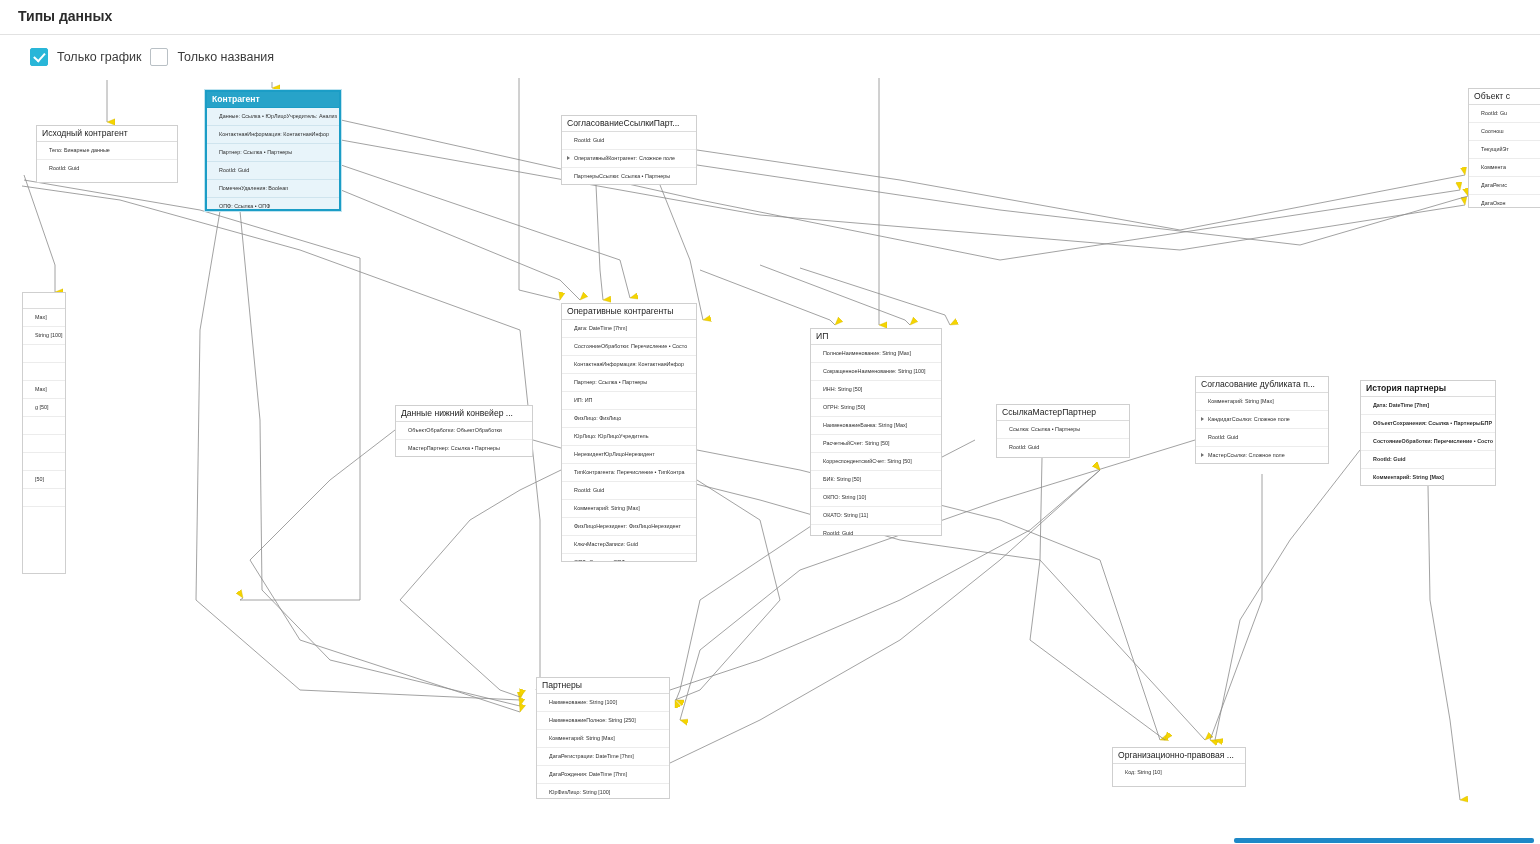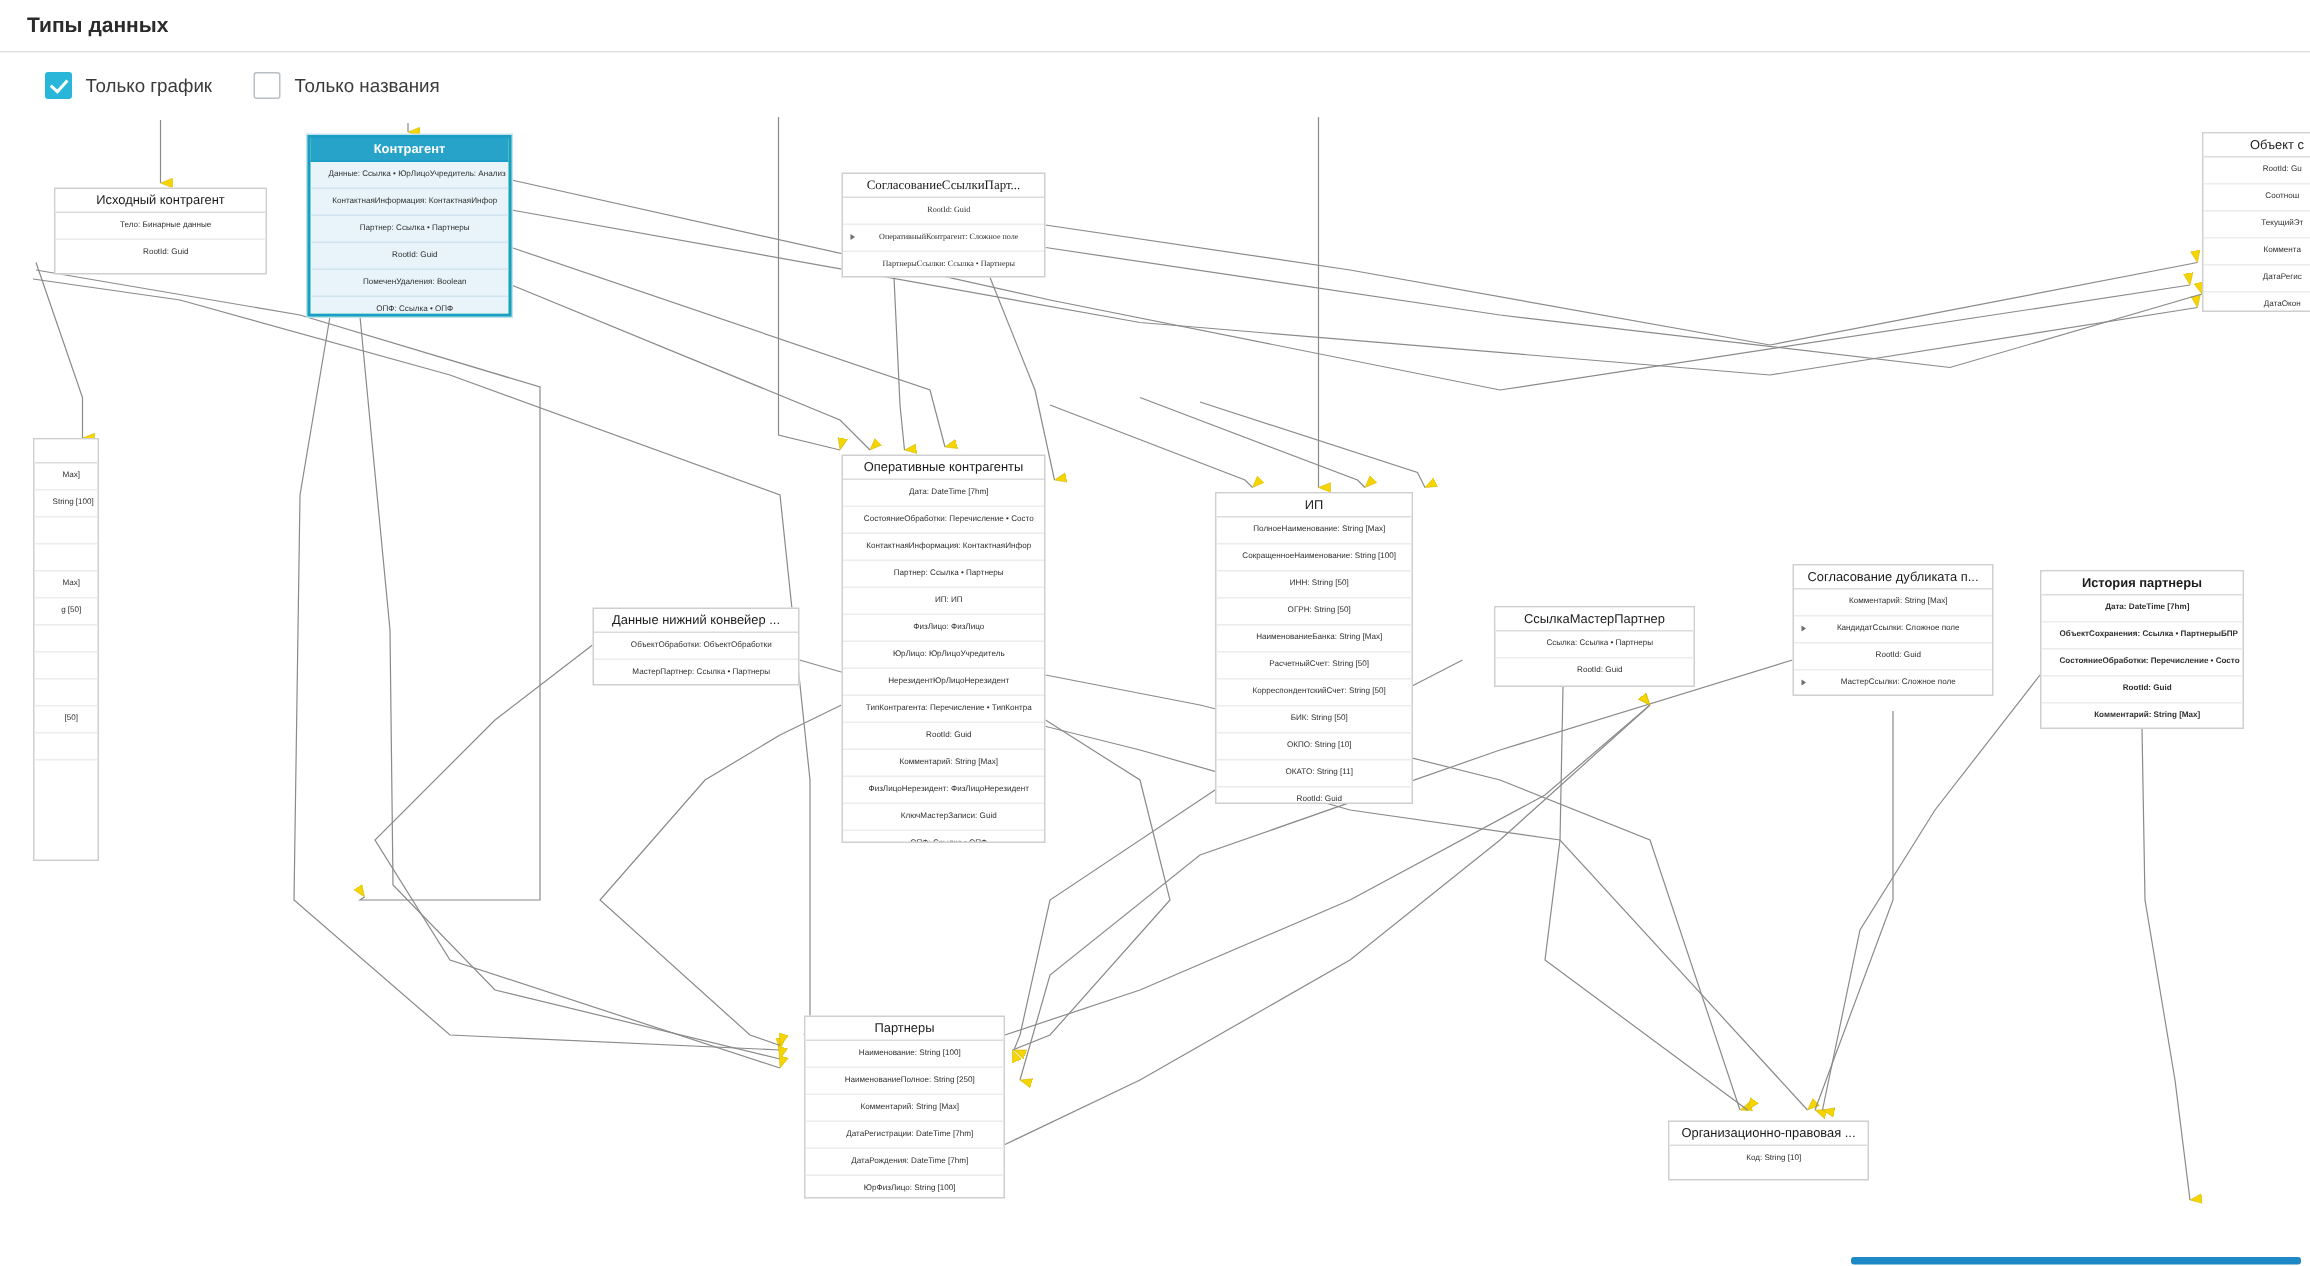--- a/index.html
+++ b/index.html
@@ -7,21 +7,20 @@
     padding: 0;
     background: #ffffff;
     font-family: "Liberation Sans", sans-serif;
   }
   #app {
     position: relative;
     width: 1540px;
     height: 844px;
     overflow: hidden;
     background: #ffffff;
-    text-align: center;
   }
   
   .page-title {
     position: absolute;
     left: 18px;
     top: 8px;
     font-size: 14px;
     font-weight: bold;
     color: #2b2b2b;
   }
@@ -32,21 +31,21 @@
     width: 1540px;
     height: 1px;
     background: #e2e2e2;
   }
   .toolbar {
     position: absolute;
     left: 30px;
     top: 48px;
     display: flex;
     align-items: center;
-    gap: 28px;
+    gap: 9px;
   }
   .chk-wrap {
     display: flex;
     align-items: center;
     gap: 9px;
     cursor: pointer;
   }
   .chk {
     width: 18px;
     height: 18px;
@@ -235,21 +234,21 @@
         </div>
         <div class="entity selected" style="left: 205px; top: 90px; width: 136px; height: 121px;">
           <div class="ehdr">Контрагент</div>
           <div class="frow">Данные: Ссылка • ЮрЛицоУчредитель: Анализ</div>
           <div class="frow">КонтактнаяИнформация: КонтактнаяИнфор</div>
           <div class="frow">Партнер: Ссылка • Партнеры</div>
           <div class="frow">RootId: Guid</div>
           <div class="frow">ПомеченУдаления: Boolean</div>
           <div class="frow">ОПФ: Ссылка • ОПФ</div>
         </div>
-        <div class="entity" style="left: 561px; top: 115px; width: 136px; height: 70px; font-family: Liberation Serif, serif;">
+        <div class="entity" style="left: 561px; top: 115px; width: 136px; height: 70px;">
           <div class="ehdr">СогласованиеСсылкиПарт...</div>
           <div class="frow">RootId: Guid</div>
           <div class="frow exp">ОперативныйКонтрагент: Сложное поле</div>
           <div class="frow">ПартнерыСсылки: Ссылка • Партнеры</div>
         </div>
         <div class="entity" style="left: 1468px; top: 88px; width: 100px; height: 120px;">
           <div class="ehdr">Объект с</div>
           <div class="frow">RootId: Gu</div>
           <div class="frow">Соотнош</div>
           <div class="frow">ТекущийЭт</div>

